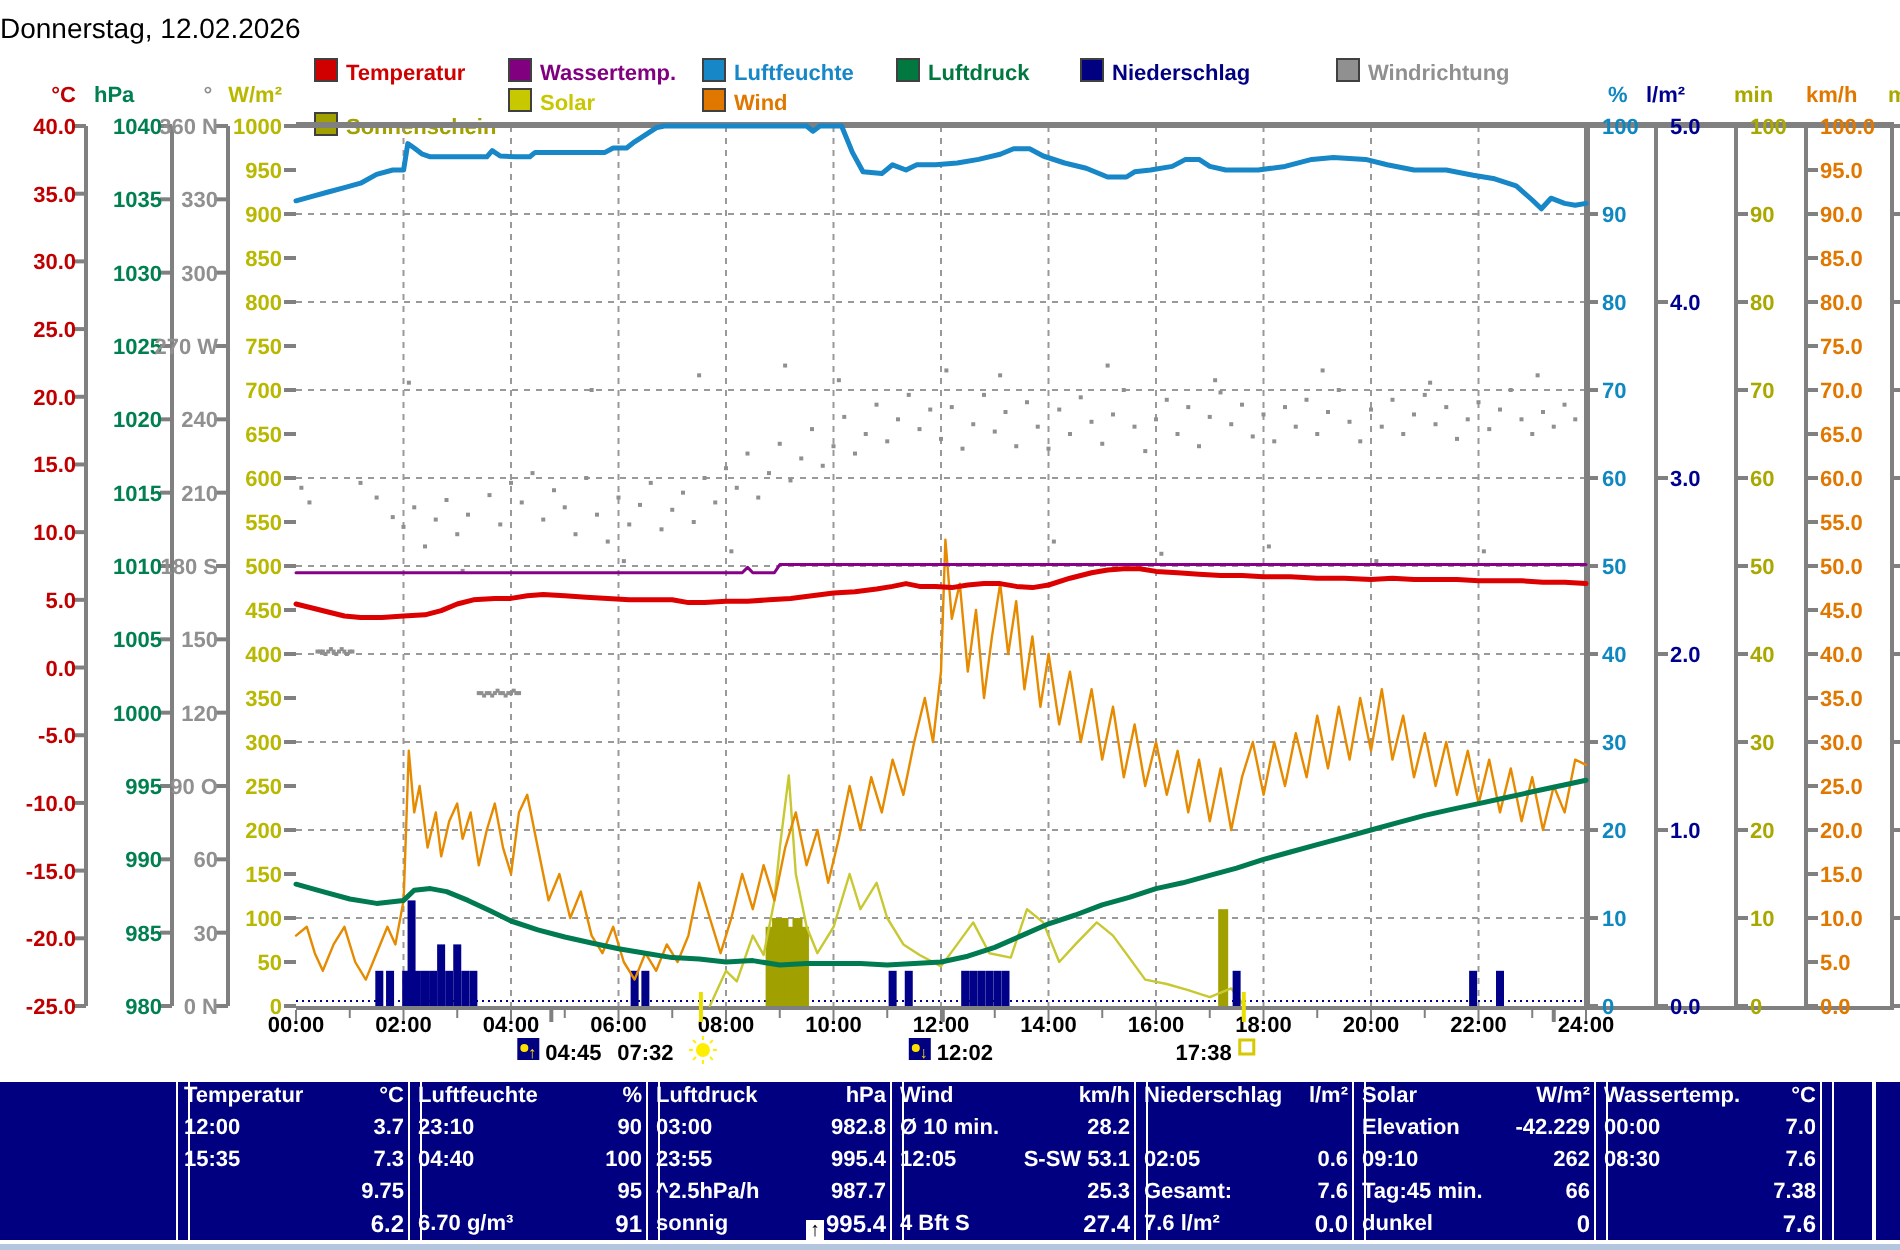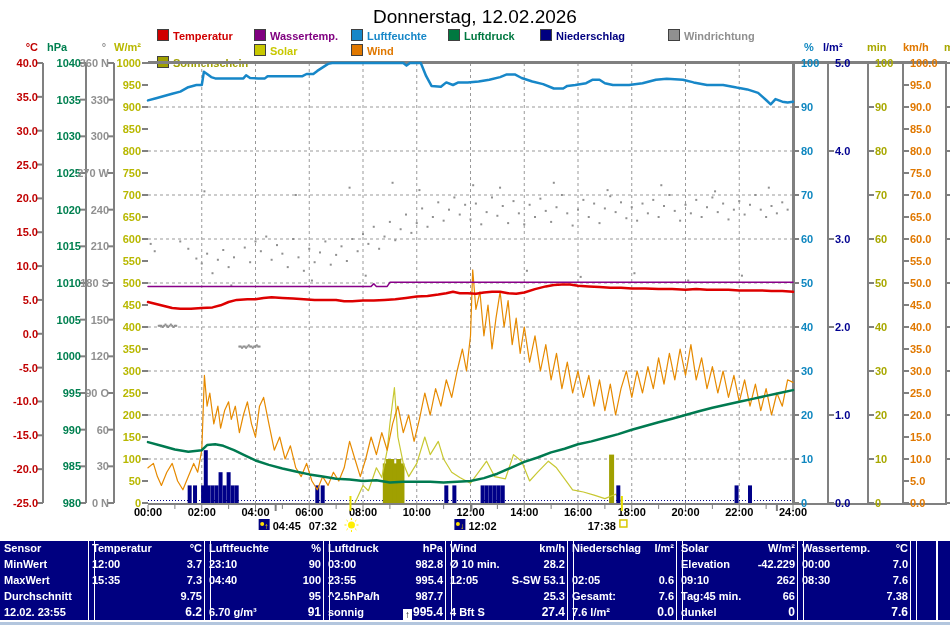--- a/index.html
+++ b/index.html
@@ -1,18 +1,18 @@
 <!DOCTYPE html>
 <html><head>
 <meta charset="utf-8">
 <style>
   html,body{margin:0;padding:0;background:#fff;}
   #stage{position:relative;width:950px;height:625px;background:#fff;overflow:hidden;
          font-family:"Liberation Sans",sans-serif;}
-  #title{position:absolute;top:6px;left:0;width:950px;text-align:center;font-size:19px;color:#000;}
+  #title{position:absolute;top:6px;left:0;width:950px;font-size:14px;color:#000;}
   .leg-item{position:absolute;height:13px;font-size:11px;font-weight:bold;white-space:nowrap;}
   .leg-sq{display:inline-block;width:10px;height:10px;border:1px solid #404040;vertical-align:-1px;margin-right:4px;}
   svg text{font-family:"Liberation Sans",sans-serif;font-size:11px;font-weight:bold;}
   #wtable{position:absolute;left:0;top:540px;width:950px;height:79px;background:#000080;
           border-top:1px solid #fff;color:#fff;font-size:11px;font-weight:bold;}
   .tcol{position:absolute;top:0;height:100%;}
   .trow{height:16px;line-height:15px;display:flex;justify-content:space-between;white-space:nowrap;overflow:visible;}
   .trow .lab{text-align:left;}
   .trow .val{text-align:right;}
   .trow.last .val{font-size:12px;}
@@ -580,37 +580,20 @@
   <div id="wtable">
       <div class="sep" style="left: 88px;"></div>
       <div class="sep" style="left: 204px;"></div>
       <div class="sep" style="left: 323px;"></div>
       <div class="sep" style="left: 445px;"></div>
       <div class="sep" style="left: 567px;"></div>
       <div class="sep" style="left: 676px;"></div>
       <div class="sep" style="left: 797px;"></div>
       <div class="sep" style="left: 910px;"></div>
       <div class="septhin" style="left: 936px;"></div>
-      <div class="tcol" style="left: 4px; width: 84px;">
-        <div class="trow">
-          <span class="lab">Sensor</span>
-        </div>
-        <div class="trow">
-          <span class="lab">MinWert</span>
-        </div>
-        <div class="trow">
-          <span class="lab">MaxWert</span>
-        </div>
-        <div class="trow">
-          <span class="lab">Durchschnitt</span>
-        </div>
-        <div class="trow last">
-          <span class="lab">12.02. 23:55</span>
-        </div>
-      </div>
       <div class="tcol" style="left: 92px; width: 110px;">
         <div class="trow">
           <span class="lab">Temperatur</span>
           <span class="val">°C</span>
         </div>
         <div class="trow">
           <span class="lab">12:00</span>
           <span class="val">3.7</span>
         </div>
         <div class="trow">

